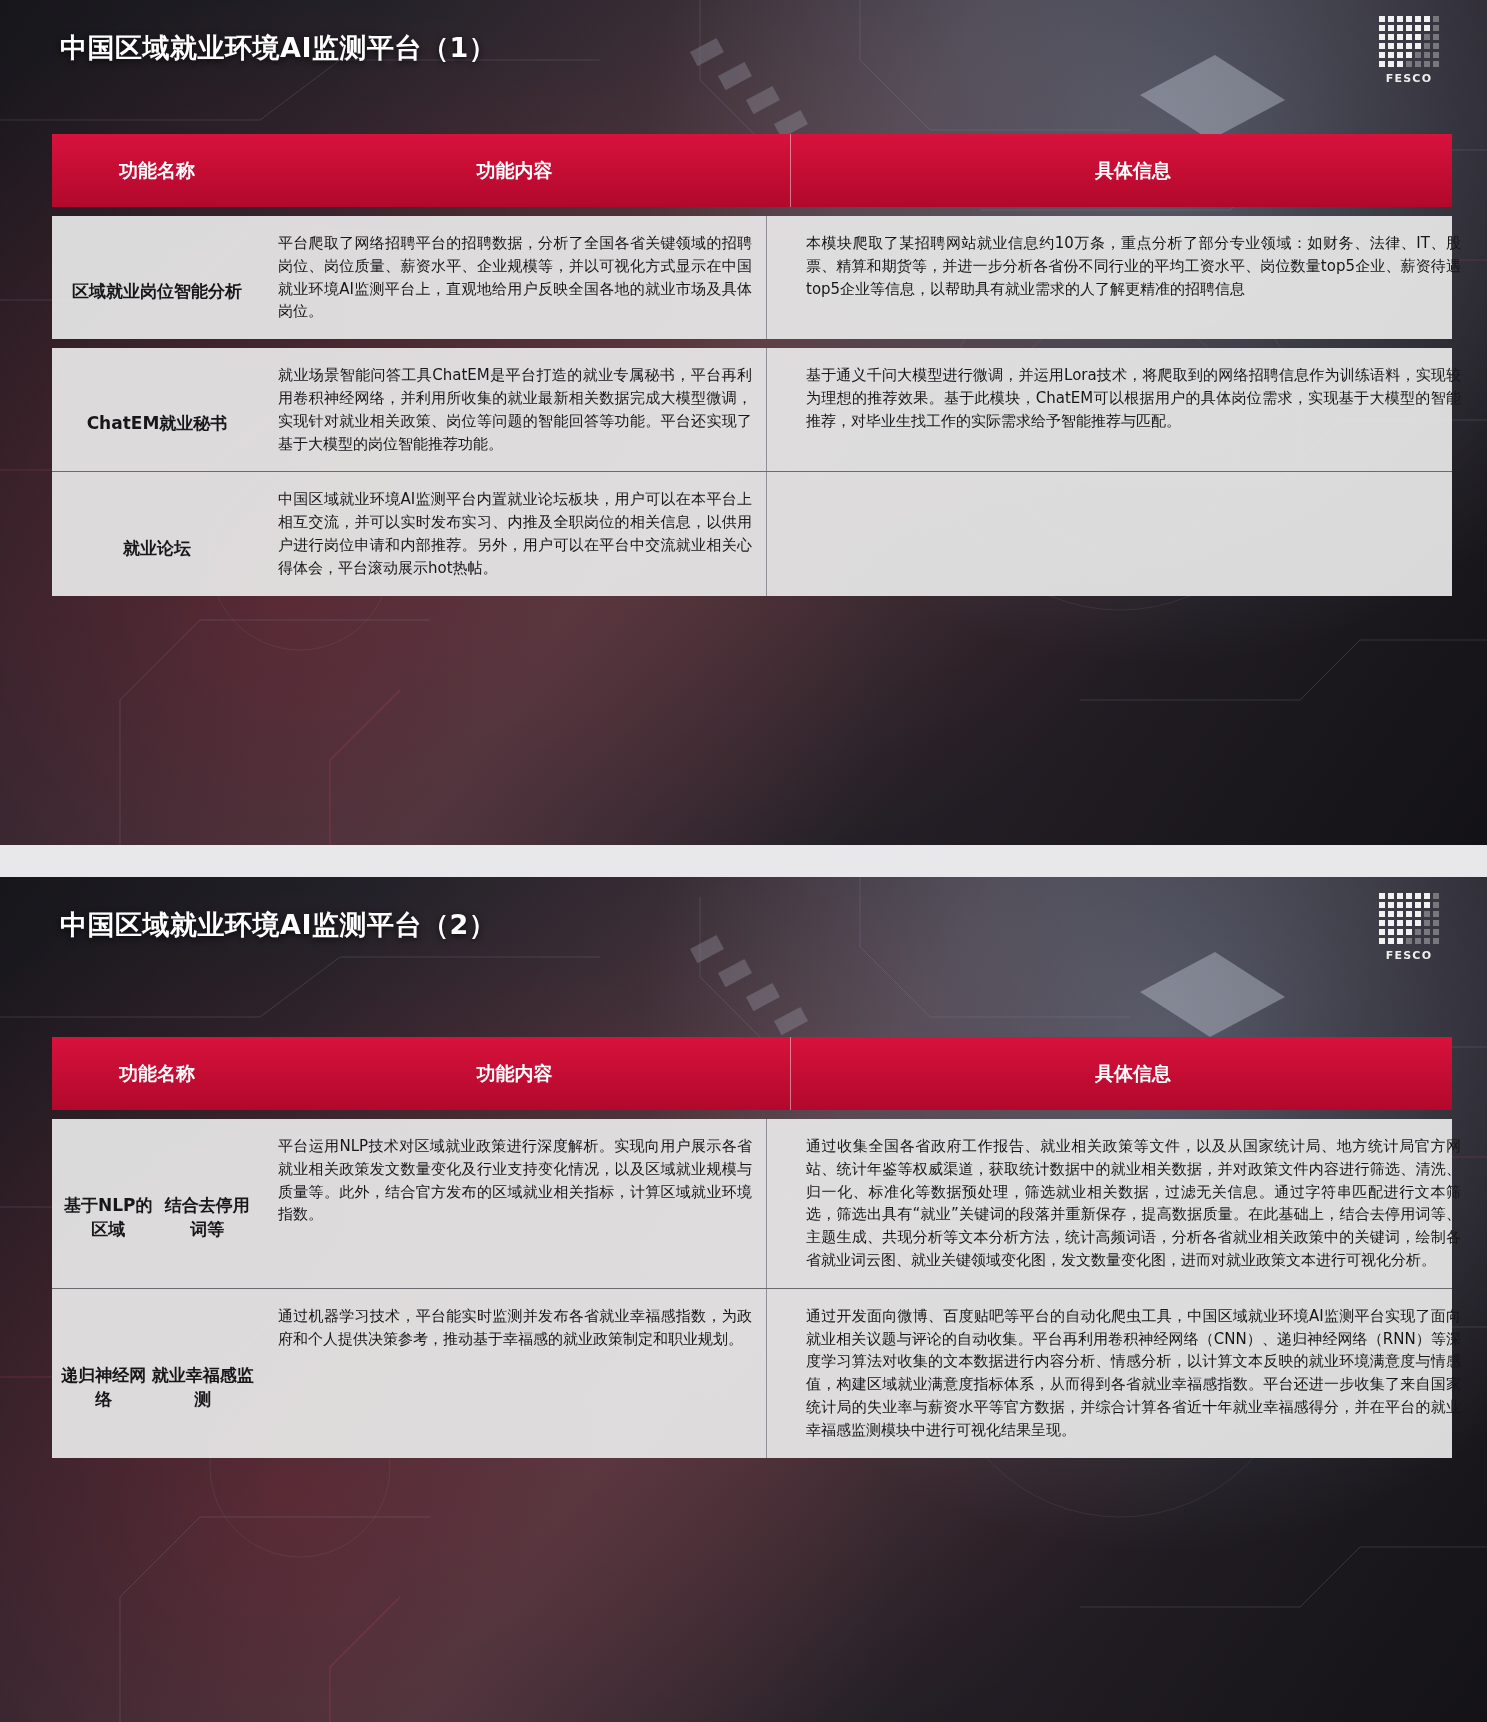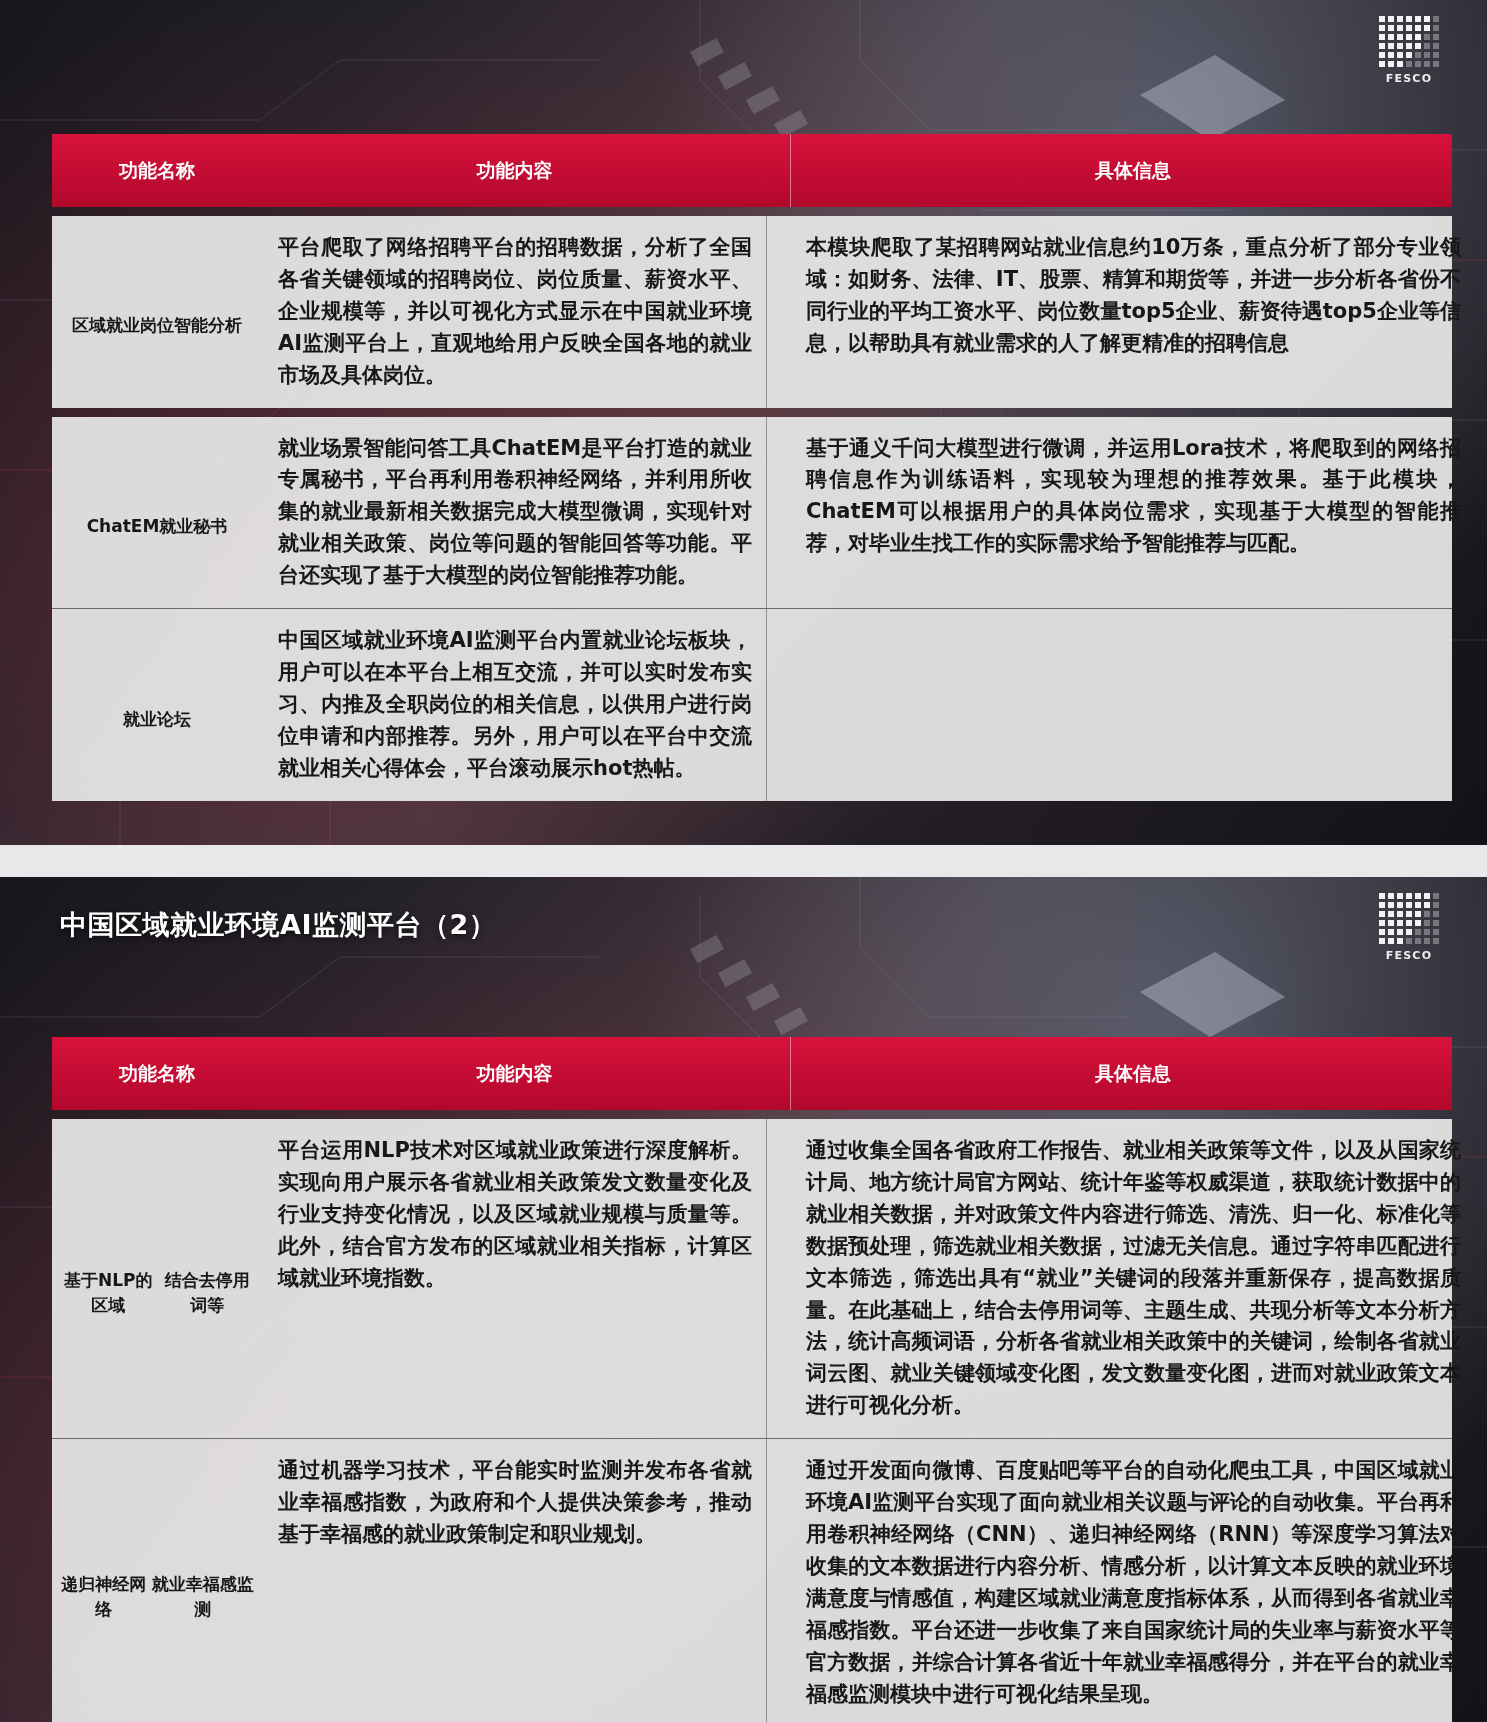--- a/index.html
+++ b/index.html
@@ -121,23 +121,22 @@
   .row {
     display: flex;
     background: rgba(232,232,232,0.93);
     margin-top: 9px;
     min-height: 60px;
   }
   .row.tight { margin-top: 0; border-top: 1px solid #6a6a70; }
   .cell {
     padding: 16px 14px 16px 16px;
     color: #17171a;
-    font-size: 21px;
+    font-size: 15px;
     line-height: 1.52;
-    font-weight: bold;
   }
   .cell.name {
     font-weight: bold;
     text-align: center;
     display: flex;
     align-items: center;
     justify-content: center;
     font-size: 17px;
     line-height: 1.45;
     padding: 10px 6px;
@@ -182,20 +181,21 @@
           <polygon points="1140,95 1215,55 1285,100 1210,140"></polygon>
         </g>
         <g stroke="#9aa3b4" stroke-width="0.8" fill="none" opacity="0.3">
           <circle cx="1120" cy="430" r="120"></circle>
           <circle cx="1120" cy="430" r="180"></circle>
           <circle cx="300" cy="560" r="90"></circle>
         </g>
       </svg>
     </div>
 
+    <div class="slide-title">中国区域就业环境AI监测平台（1）</div>
 
     <div class="logo">
       <div class="logo-grid">
         <i></i>
           <i></i>
           <i></i>
           <i></i>
           <i></i>
           <i></i>
           <i class="dim"></i>

